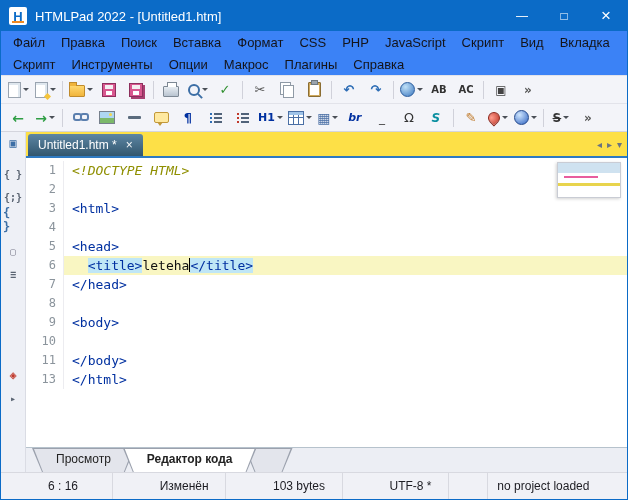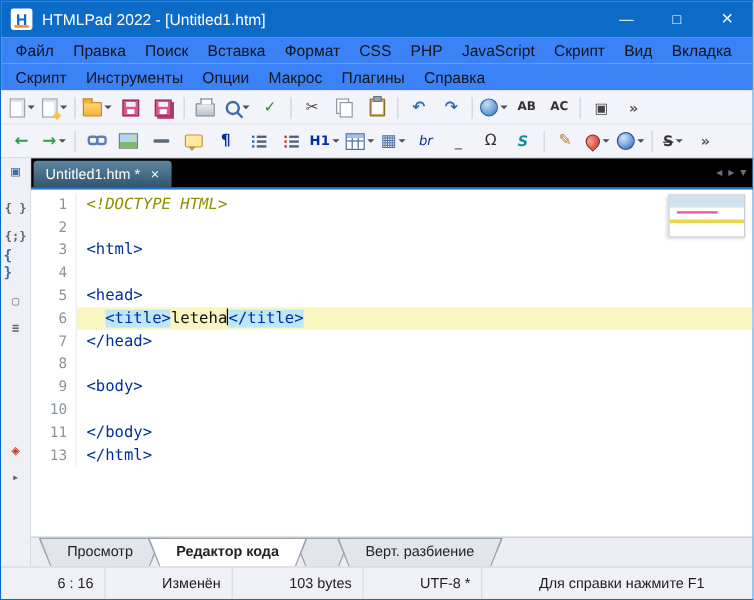--- a/index.html
+++ b/index.html
@@ -31,21 +31,21 @@
   .g-navy{color:#0030a0;font-weight:bold;font-size:11px;}
   .g-para{color:#0030a0;font-weight:bold;font-size:13px;}
   .g-check{color:#2f8f2f;font-weight:bold;font-size:13px;}
   .g-cut{color:#555;font-size:13px;}
   .g-case{font-size:10px;font-weight:bold;color:#333;}
   .g-omega{font-size:13px;color:#333;}
   .g-teal{color:#0a8fa0;font-weight:bold;font-style:italic;font-size:12px;}
   .g-strike{font-size:12px;font-weight:bold;color:#333;text-decoration:line-through;}
   .g-pencil{color:#c07a2a;font-size:13px;}
   .g-grid{color:#4a6fa5;font-size:14px;}
-  .g-br{color:#0030a0;font-style:italic;font-size:11px;font-weight:normal;}
+  .g-br{color:#0030a0;font-style:italic;font-size:11px;font-weight:bold;}
   .g-more{color:#555;font-weight:bold;font-size:12px;}
 
   
   .ic{position:relative;display:inline-block;}
   .i-page{width:11px;height:14px;background:#fff;border:1px solid #9aa4b0;box-shadow:inset -2px 2px 0 #dfe7ee;}
   .i-page.star::after{content:'';position:absolute;right:-3px;bottom:-2px;width:5px;height:5px;background:#f5c43b;transform:rotate(45deg);}
   .i-folder{width:14px;height:10px;background:linear-gradient(#ffd76e,#f0b43c);border:1px solid #c08b2d;border-radius:1px;margin-top:3px;}
   .i-folder::before{content:'';position:absolute;top:-4px;left:-1px;width:6px;height:3px;background:#f0b43c;border:1px solid #c08b2d;border-bottom:none;}
   .i-floppy{width:12px;height:12px;background:#d8578f;border:1px solid #8d2f5c;}
   .i-floppy::before{content:'';position:absolute;top:1px;left:2px;right:2px;height:4px;background:#f3eef1;}
@@ -88,21 +88,21 @@
   .sidestrip{width:24px;background:#eef0f6;border-right:1px solid #dadce4;display:flex;flex-direction:column;align-items:center;padding-top:3px;gap:7px;flex:0 0 auto;}
   .side-ic{width:20px;height:16px;display:flex;align-items:center;justify-content:center;
     font-family:"DejaVu Sans Mono",monospace;font-size:10px;font-weight:bold;color:#5a6472;}
   .side-ic.blue{color:#3c6ea5;font-size:12px;}
   .side-ic.red{color:#c0392b;font-size:12px;}
   .side-ic.sq{color:#778;}
   .gap1{margin-top:8px;}
   .gap2{margin-top:78px;}
 
   .main{flex:1;display:flex;flex-direction:column;min-width:0;}
-  .tabbar{height:24px;display:flex;align-items:flex-end;background:#000000;border-bottom:2px solid #2e7ac2;padding-left:2px;flex:0 0 auto;}
+  .tabbar{height:24px;display:flex;align-items:flex-end;background:#fde047;border-bottom:2px solid #2e7ac2;padding-left:2px;flex:0 0 auto;}
   .filetab{height:22px;display:flex;align-items:center;gap:9px;padding:0 10px;
     background:linear-gradient(#5d86a3,#31566e);color:#fff;border-radius:3px 3px 0 0;font-size:12px;white-space:nowrap;}
   .tabclose{font-size:12px;opacity:.95;}
   .tab-spacer{flex:1;}
   .tscroll{display:flex;gap:5px;padding:0 5px;color:#6a7380;font-size:10px;align-items:center;height:100%;}
 
   .editor{flex:1;position:relative;background:#fff;overflow:hidden;
     font-family:"DejaVu Sans Mono","Liberation Mono",monospace;font-size:13px;padding-top:3px;}
   .line{display:flex;height:19px;line-height:19px;}
   .ln{width:30px;text-align:right;padding-right:7px;color:#8b949c;font-size:12px;flex:0 0 auto;border-right:1px solid #ececf0;}
@@ -396,28 +396,26 @@
             <span class="ln">13</span>
             <span class="code"><span class="tok-tag">&lt;/html&gt;</span></span>
           </div>
         <div class="minimap"></div>
       </div>
 
       <div class="viewtabs">
         <div class="vtab"><i class="bgA"></i><i class="bgB"></i><span>Просмотр</span></div>
         <div class="vtab active"><i class="bgA"></i><i class="bgB"></i><span>Редактор кода</span></div>
         <div class="vtab"><i class="bgA"></i><i class="bgB"></i></div>
-        <div class="vtab"><i class="bgA"></i><i class="bgB"></i><span>Верт. разбиение</span></div>
       </div>
 
     </div>
   </div>
 
   <div class="statusbar">
     <div class="seg pos">6 : 16</div>
     <div class="seg mod">Изменён</div>
     <div class="seg size">103 bytes</div>
     <div class="seg enc">UTF-8 *</div>
-    <div class="seg help">Для справки нажмите F1</div>
     <div class="seg proj">no project loaded</div>
   </div>
 
 </div>
 
 </body></html>

